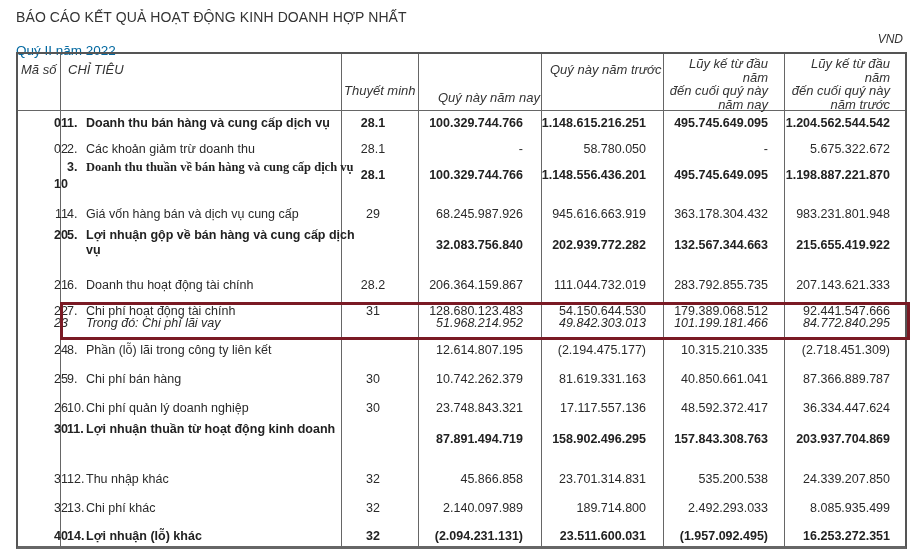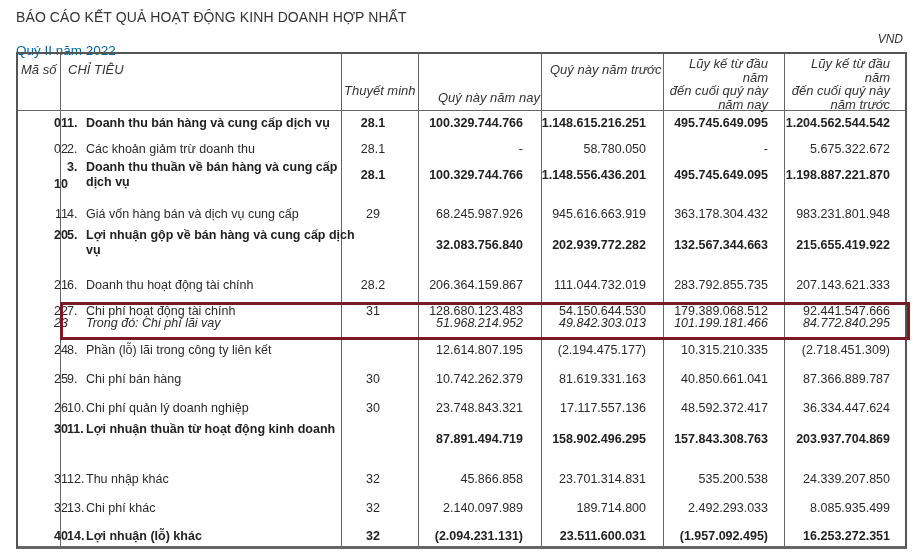--- a/index.html
+++ b/index.html
@@ -79,21 +79,21 @@
         <div class="c name">Các khoản giảm trừ doanh thu</div>
         <div class="c note">28.1</div>
         <div class="c v v1">-</div>
         <div class="c v v2">58.780.050</div>
         <div class="c v v3">-</div>
         <div class="c v v4">5.675.322.672</div>
       </div>
       <div class="row bold" style="top: 114px;">
         <div class="c code" style="top: -8px; margin-top: 17px;">10</div>
         <div class="c num" style="top: -8px;">3.</div>
-        <div class="c name" style="top: -8px;">Doanh thu thuần về bán hàng và cung cấp dịch vụ</div>
+        <div class="c name" style="top: -8px; font-family: Liberation Serif, serif;">Doanh thu thuần về bán hàng và cung cấp dịch vụ</div>
         <div class="c note">28.1</div>
         <div class="c v v1">100.329.744.766</div>
         <div class="c v v2">1.148.556.436.201</div>
         <div class="c v v3">495.745.649.095</div>
         <div class="c v v4">1.198.887.221.870</div>
       </div>
       <div class="row" style="top: 153px;">
         <div class="c code">11</div>
         <div class="c num">4.</div>
         <div class="c name">Giá vốn hàng bán và dịch vụ cung cấp</div>

